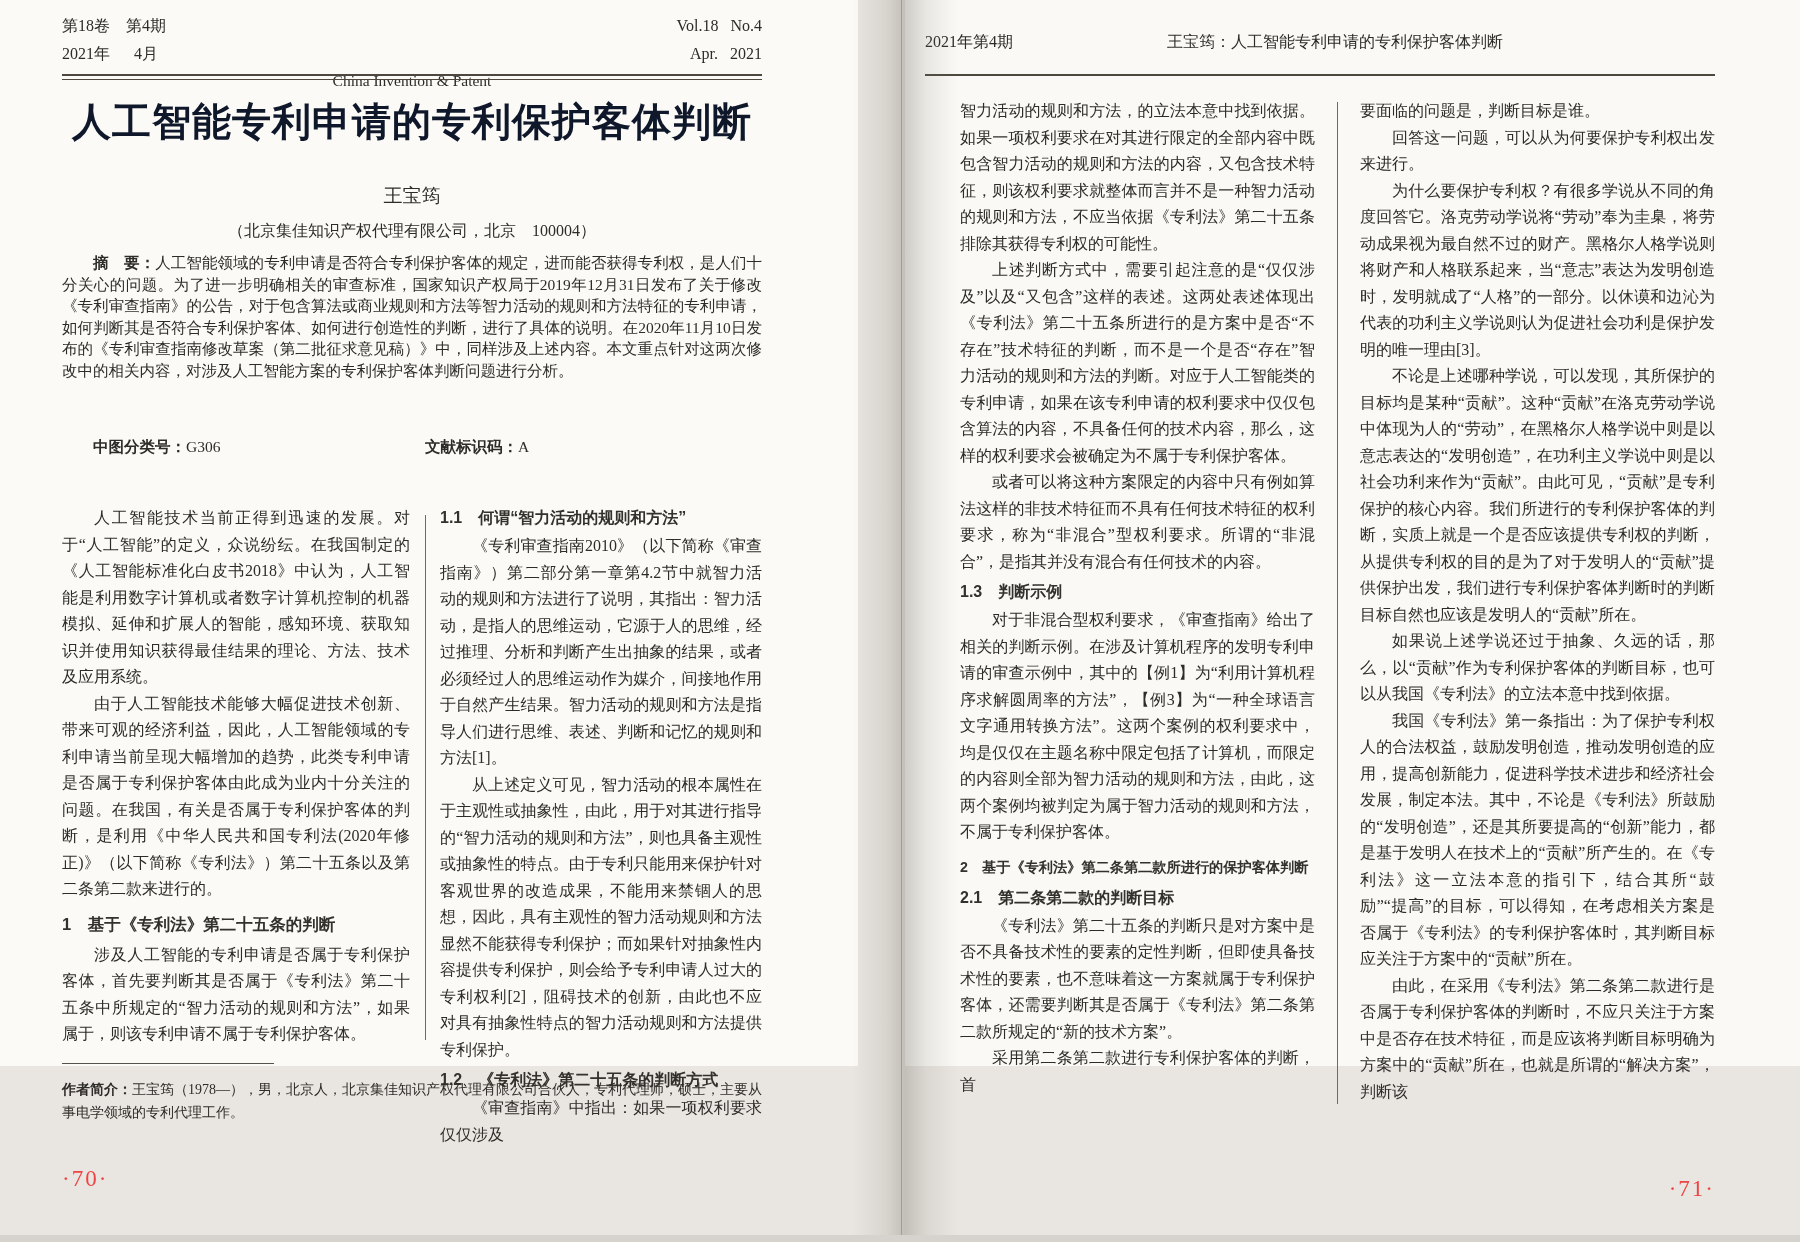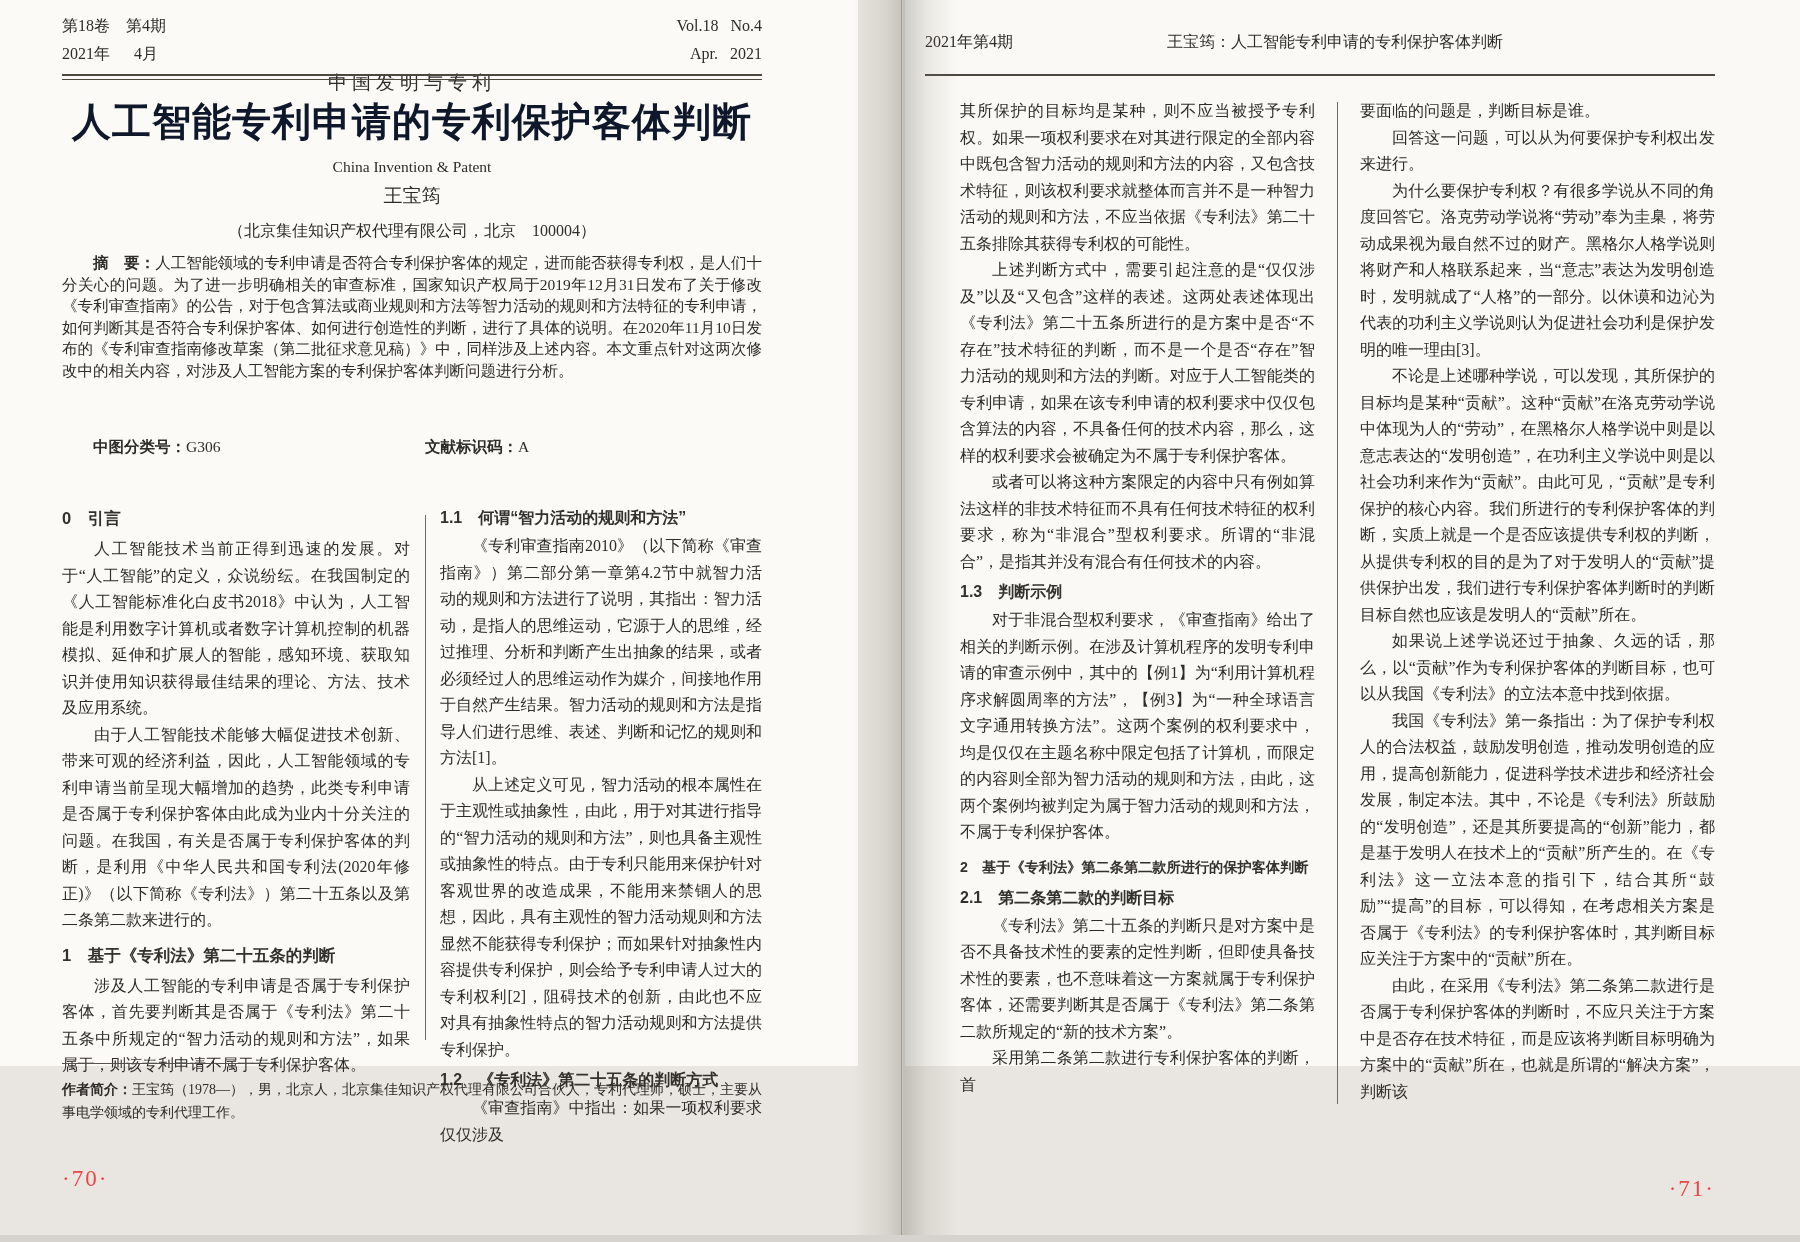--- a/index.html
+++ b/index.html
@@ -83,21 +83,20 @@
   .blk:first-child{margin-top:0;}
 </style>
 </head>
 <body>
 
 <div class="page" id="page70">
 
   <div class="p70-header">
     <div class="ph-cell ph-left"><span>第18卷　第4期</span><br><span>2021年　  4月</span></div>
     <div class="ph-cell ph-center">
-      <div class="journal-cn">中国发明与专利</div>
       <div class="journal-en">China Invention &amp; Patent</div>
     </div>
     <div class="ph-cell ph-right"><span>Vol.18   No.4</span><br><span>Apr.   2021</span></div>
   </div>
 
   <div class="double-rule"></div>
 
   <div class="article-title">人工智能专利申请的专利保护客体判断</div>
   <div class="article-author">王宝筠</div>
   <div class="article-affiliation">（北京集佳知识产权代理有限公司，北京　100004）</div>
@@ -107,21 +106,20 @@
   </div>
 
 
   <div class="clc-row">
     <span class="clc-a"><span class="lbl">中图分类号：</span><span>G306</span></span>
     <span class="clc-b"><span class="lbl">文献标识码：</span><span>A</span></span>
   </div>
 
   <div class="p70-cols">
     <div class="p70-col1">
-        <div class="blk h1">0　引言</div>
         <div class="blk p">人工智能技术当前正得到迅速的发展。对于“人工智能”的定义，众说纷纭。在我国制定的《人工智能标准化白皮书2018》中认为，人工智能是利用数字计算机或者数字计算机控制的机器模拟、延伸和扩展人的智能，感知环境、获取知识并使用知识获得最佳结果的理论、方法、技术及应用系统。</div>
         <div class="blk p">由于人工智能技术能够大幅促进技术创新、带来可观的经济利益，因此，人工智能领域的专利申请当前呈现大幅增加的趋势，此类专利申请是否属于专利保护客体由此成为业内十分关注的问题。在我国，有关是否属于专利保护客体的判断，是利用《中华人民共和国专利法(2020年修正)》（以下简称《专利法》）第二十五条以及第二条第二款来进行的。</div>
         <div class="blk h1">1　基于《专利法》第二十五条的判断</div>
         <div class="blk p">涉及人工智能的专利申请是否属于专利保护客体，首先要判断其是否属于《专利法》第二十五条中所规定的“智力活动的规则和方法”，如果属于，则该专利申请不属于专利保护客体。</div>
       </div>
     <div class="vrule70"></div>
     <div class="p70-col2">
         <div class="blk h2">1.1　何谓“智力活动的规则和方法”</div>
         <div class="blk p">《专利审查指南2010》（以下简称《审查指南》）第二部分第一章第4.2节中就智力活动的规则和方法进行了说明，其指出：智力活动，是指人的思维运动，它源于人的思维，经过推理、分析和判断产生出抽象的结果，或者必须经过人的思维运动作为媒介，间接地作用于自然产生结果。智力活动的规则和方法是指导人们进行思维、表述、判断和记忆的规则和方法[1]。</div>
         <div class="blk p">从上述定义可见，智力活动的根本属性在于主观性或抽象性，由此，用于对其进行指导的“智力活动的规则和方法”，则也具备主观性或抽象性的特点。由于专利只能用来保护针对客观世界的改造成果，不能用来禁锢人的思想，因此，具有主观性的智力活动规则和方法显然不能获得专利保护；而如果针对抽象性内容提供专利保护，则会给予专利申请人过大的专利权利[2]，阻碍技术的创新，由此也不应对具有抽象性特点的智力活动规则和方法提供专利保护。</div>
@@ -142,21 +140,21 @@
 
   <div class="p71-header">
     <span class="p71-issue">2021年第4期</span>
     <span class="p71-running">王宝筠：人工智能专利申请的专利保护客体判断</span>
     <span class="p71-spacer"></span>
   </div>
   <div class="p71-rule"></div>
 
   <div class="p71-cols">
     <div class="p71-col1">
-        <div class="blk p-cont">其所保护的目标均是某种，则不应当被授予专利权。如果一项权利要求在对其进行限定的全部内容中既包含智力活动的规则和方法的内容，又包含技术特征，则该权利要求就整体而言并不是一种智力活动的规则和方法，不应当依据《专利法》第二十五条排除其获得专利权的可能性。</div>
+        <div class="blk p-cont">智力活动的规则和方法，的立法本意中找到依据。如果一项权利要求在对其进行限定的全部内容中既包含智力活动的规则和方法的内容，又包含技术特征，则该权利要求就整体而言并不是一种智力活动的规则和方法，不应当依据《专利法》第二十五条排除其获得专利权的可能性。</div>
         <div class="blk p">上述判断方式中，需要引起注意的是“仅仅涉及”以及“又包含”这样的表述。这两处表述体现出《专利法》第二十五条所进行的是方案中是否“不存在”技术特征的判断，而不是一个是否“存在”智力活动的规则和方法的判断。对应于人工智能类的专利申请，如果在该专利申请的权利要求中仅仅包含算法的内容，不具备任何的技术内容，那么，这样的权利要求会被确定为不属于专利保护客体。</div>
         <div class="blk p">或者可以将这种方案限定的内容中只有例如算法这样的非技术特征而不具有任何技术特征的权利要求，称为“非混合”型权利要求。所谓的“非混合”，是指其并没有混合有任何技术的内容。</div>
         <div class="blk h2">1.3　判断示例</div>
         <div class="blk p">对于非混合型权利要求，《审查指南》给出了相关的判断示例。在涉及计算机程序的发明专利申请的审查示例中，其中的【例1】为“利用计算机程序求解圆周率的方法”，【例3】为“一种全球语言文字通用转换方法”。这两个案例的权利要求中，均是仅仅在主题名称中限定包括了计算机，而限定的内容则全部为智力活动的规则和方法，由此，这两个案例均被判定为属于智力活动的规则和方法，不属于专利保护客体。</div>
         <div class="blk h1c">2　基于《专利法》第二条第二款所进行的保护客体判断</div>
         <div class="blk h2">2.1　第二条第二款的判断目标</div>
         <div class="blk p">《专利法》第二十五条的判断只是对方案中是否不具备技术性的要素的定性判断，但即使具备技术性的要素，也不意味着这一方案就属于专利保护客体，还需要判断其是否属于《专利法》第二条第二款所规定的“新的技术方案”。</div>
         <div class="blk p">采用第二条第二款进行专利保护客体的判断，首</div>
       </div>
     <div class="vrule71"></div>

